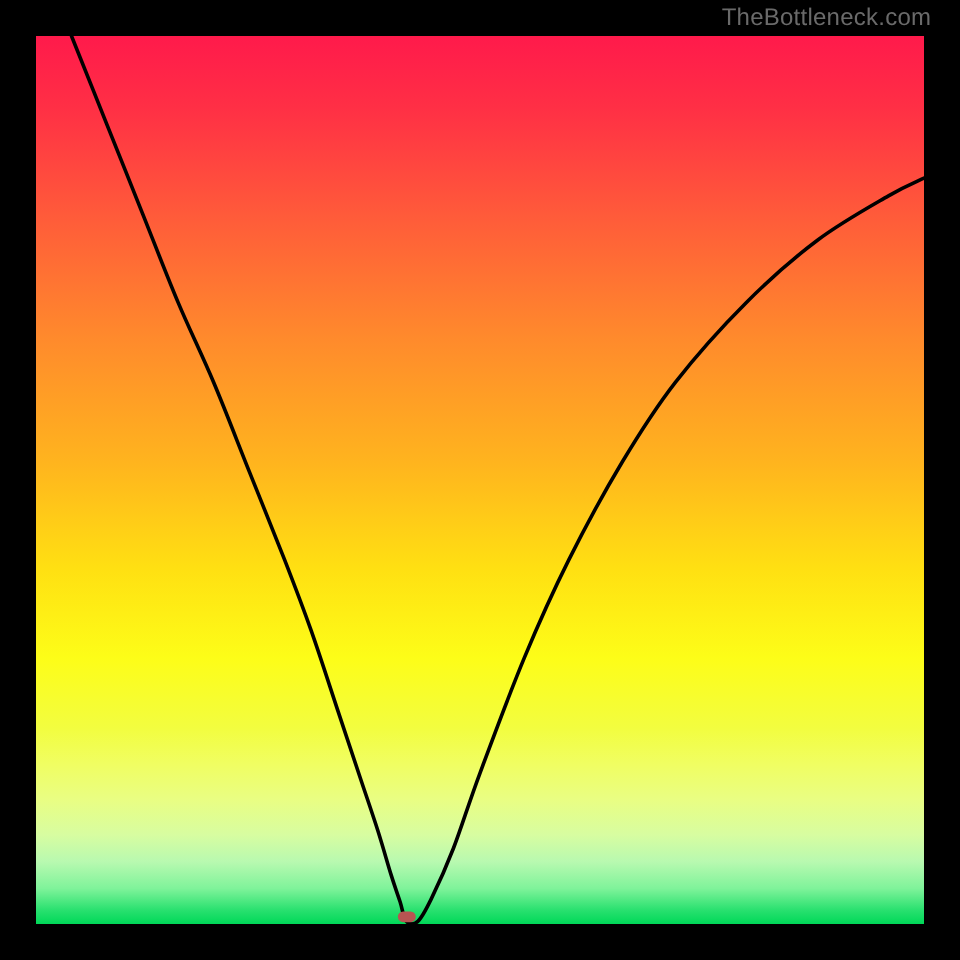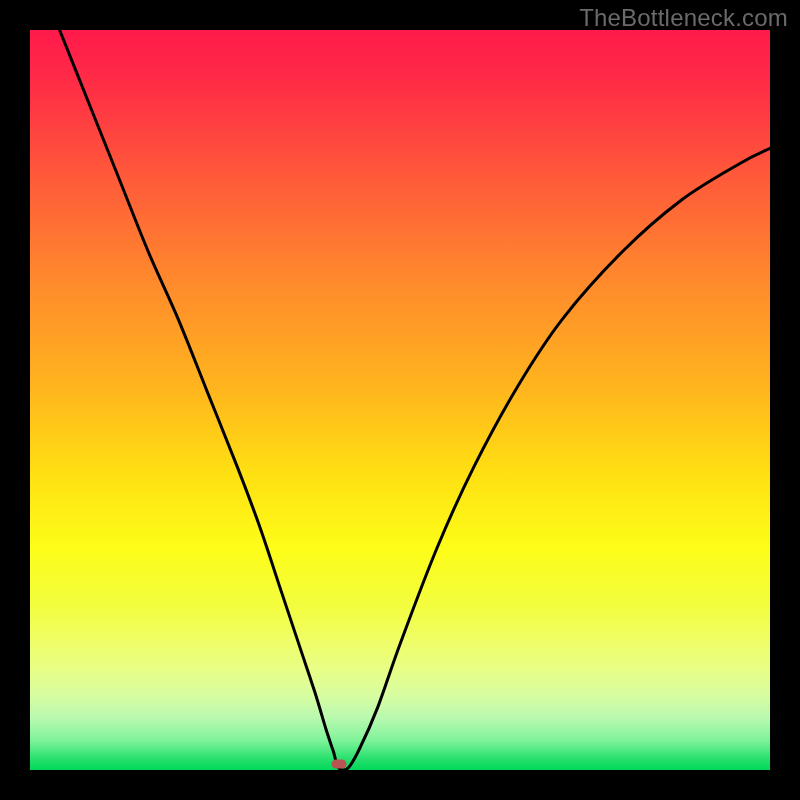--- a/index.html
+++ b/index.html
@@ -62,23 +62,23 @@
     position: absolute;
     width: 15px;
     height: 9px;
     border-radius: 5px;
     background: #b85452;
     transform: translate(-50%, -50%);
   }
   .watermark {
     position: absolute;
     top: 4px;
-    right: 12px;
+    right: 24px;
     color: #6a6a6a;
-    font-size: 24px;
+    font-size: 20px;
     font-weight: 500;
     letter-spacing: 0.2px;
     user-select: none;
   }
 </style>
 </head>
 <body>
 
 <div class="frame">
 

